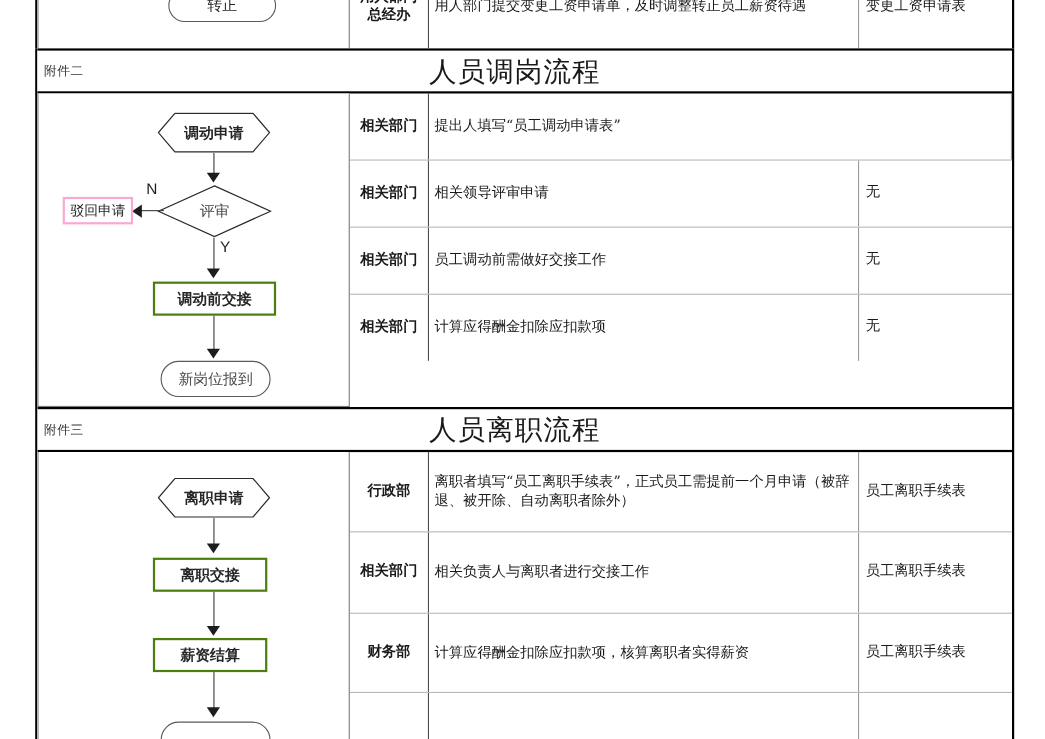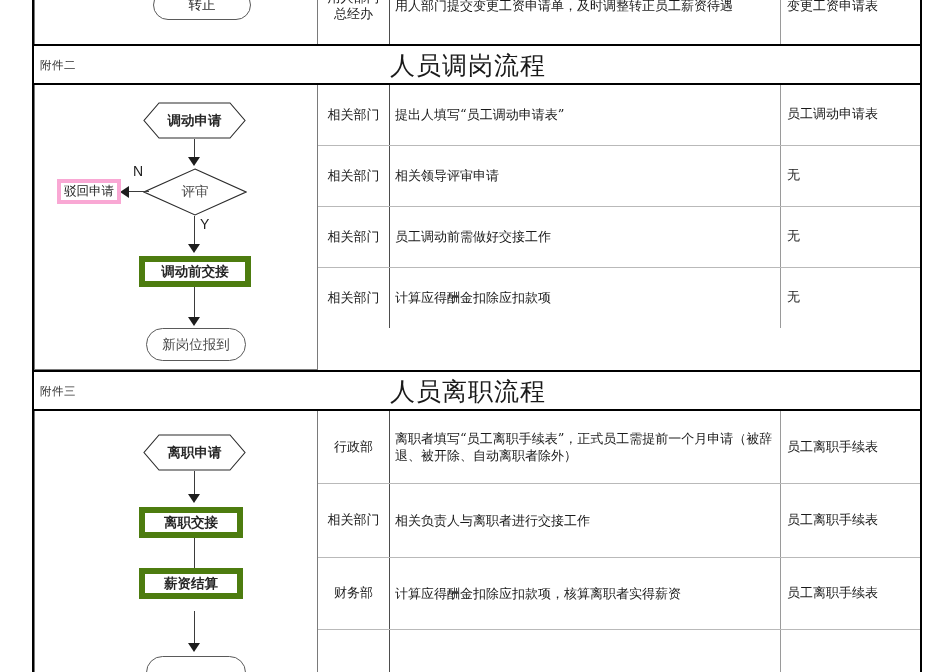--- a/index.html
+++ b/index.html
@@ -56,35 +56,35 @@
     flex:1 1 auto;box-sizing:border-box;padding:0 5px;
     display:flex;align-items:center;
     font-size:13px;line-height:1.32;
     border-right:1px solid #9a9a9a;
   }
   .c-doc{
     width:139px;flex:0 0 139px;box-sizing:border-box;padding:0 6px;
     display:flex;align-items:center;
     font-size:13px;line-height:1.3;
   }
-  .dept-line{display:block;}
+  .dept-line{display:block;font-weight:bold;}
 
   
   .row.thickline{border-bottom:none;}
 
   
   .node{
     position:absolute;
     display:flex;align-items:center;justify-content:center;
     font-size:13.5px;color:#262626;white-space:nowrap;
     box-sizing:border-box;background:#fff;
   }
-  .node.rect{border:6px solid #4d7c0f;font-weight:bold;}
+  .node.rect{border:2px solid #4d7c0f;font-weight:bold;}
   .node.round{border:1px solid #5a5a5a;border-radius:22px;}
-  .node.small-rect{border:4px solid #f9a8d4;font-size:12.5px;}
+  .node.small-rect{border:2px solid #f9a8d4;font-size:12.5px;}
   .hex,.dia{position:absolute;}
   .hex-label,.dia-label{
     position:absolute;left:0;top:0;width:100%;height:100%;
     display:flex;align-items:center;justify-content:center;
     font-size:13.5px;color:#262626;white-space:nowrap;font-weight:bold;
   }
   .dia-label{font-weight:normal;color:#4a4a4a;}
   .conn{position:absolute;background:#3b3b3b;}
   .vline{width:1px;}
   .hline{height:1px;}
@@ -186,21 +186,20 @@
 
       </div>
 
       <div class="rows">
 
         <div class="row" style="height:71px;">
           <div class="c-dept">
             <span class="dept-line">相关部门</span>
           </div>
           <div class="c-desc">提出人填写“员工调动申请表”</div>
-          <div class="c-doc">员工调动申请表</div>
         </div>
 
         <div class="row" style="height:72px;">
           <div class="c-dept">
             <span class="dept-line">相关部门</span>
           </div>
           <div class="c-desc">相关领导评审申请</div>
           <div class="c-doc">无</div>
         </div>
 
@@ -245,21 +244,21 @@
         <div class="conn vline" style="left:159px;top:60px;height:28px;"></div>
         <div class="arrow-down" style="left:153px;top:83px;"></div>
 
         <div class="node rect" style="left:104px;top:96px;width:104px;height:31px;">
           <span>离职交接</span>
         </div>
 
         <div class="conn vline" style="left:159px;top:127px;height:37px;"></div>
         <div class="arrow-down" style="left:153px;top:158px;"></div>
 
-        <div class="node rect" style="left:104px;top:157px;width:104px;height:31px;">
+        <div class="node rect" style="left:104px;top:169px;width:104px;height:31px;">
           <span>薪资结算</span>
         </div>
 
         <div class="conn vline" style="left:159px;top:200px;height:38px;"></div>
         <div class="arrow-down" style="left:153px;top:232px;"></div>
 
         <div class="node round" style="left:111px;top:245px;width:100px;height:33px;">
           <span></span>
         </div>
 

